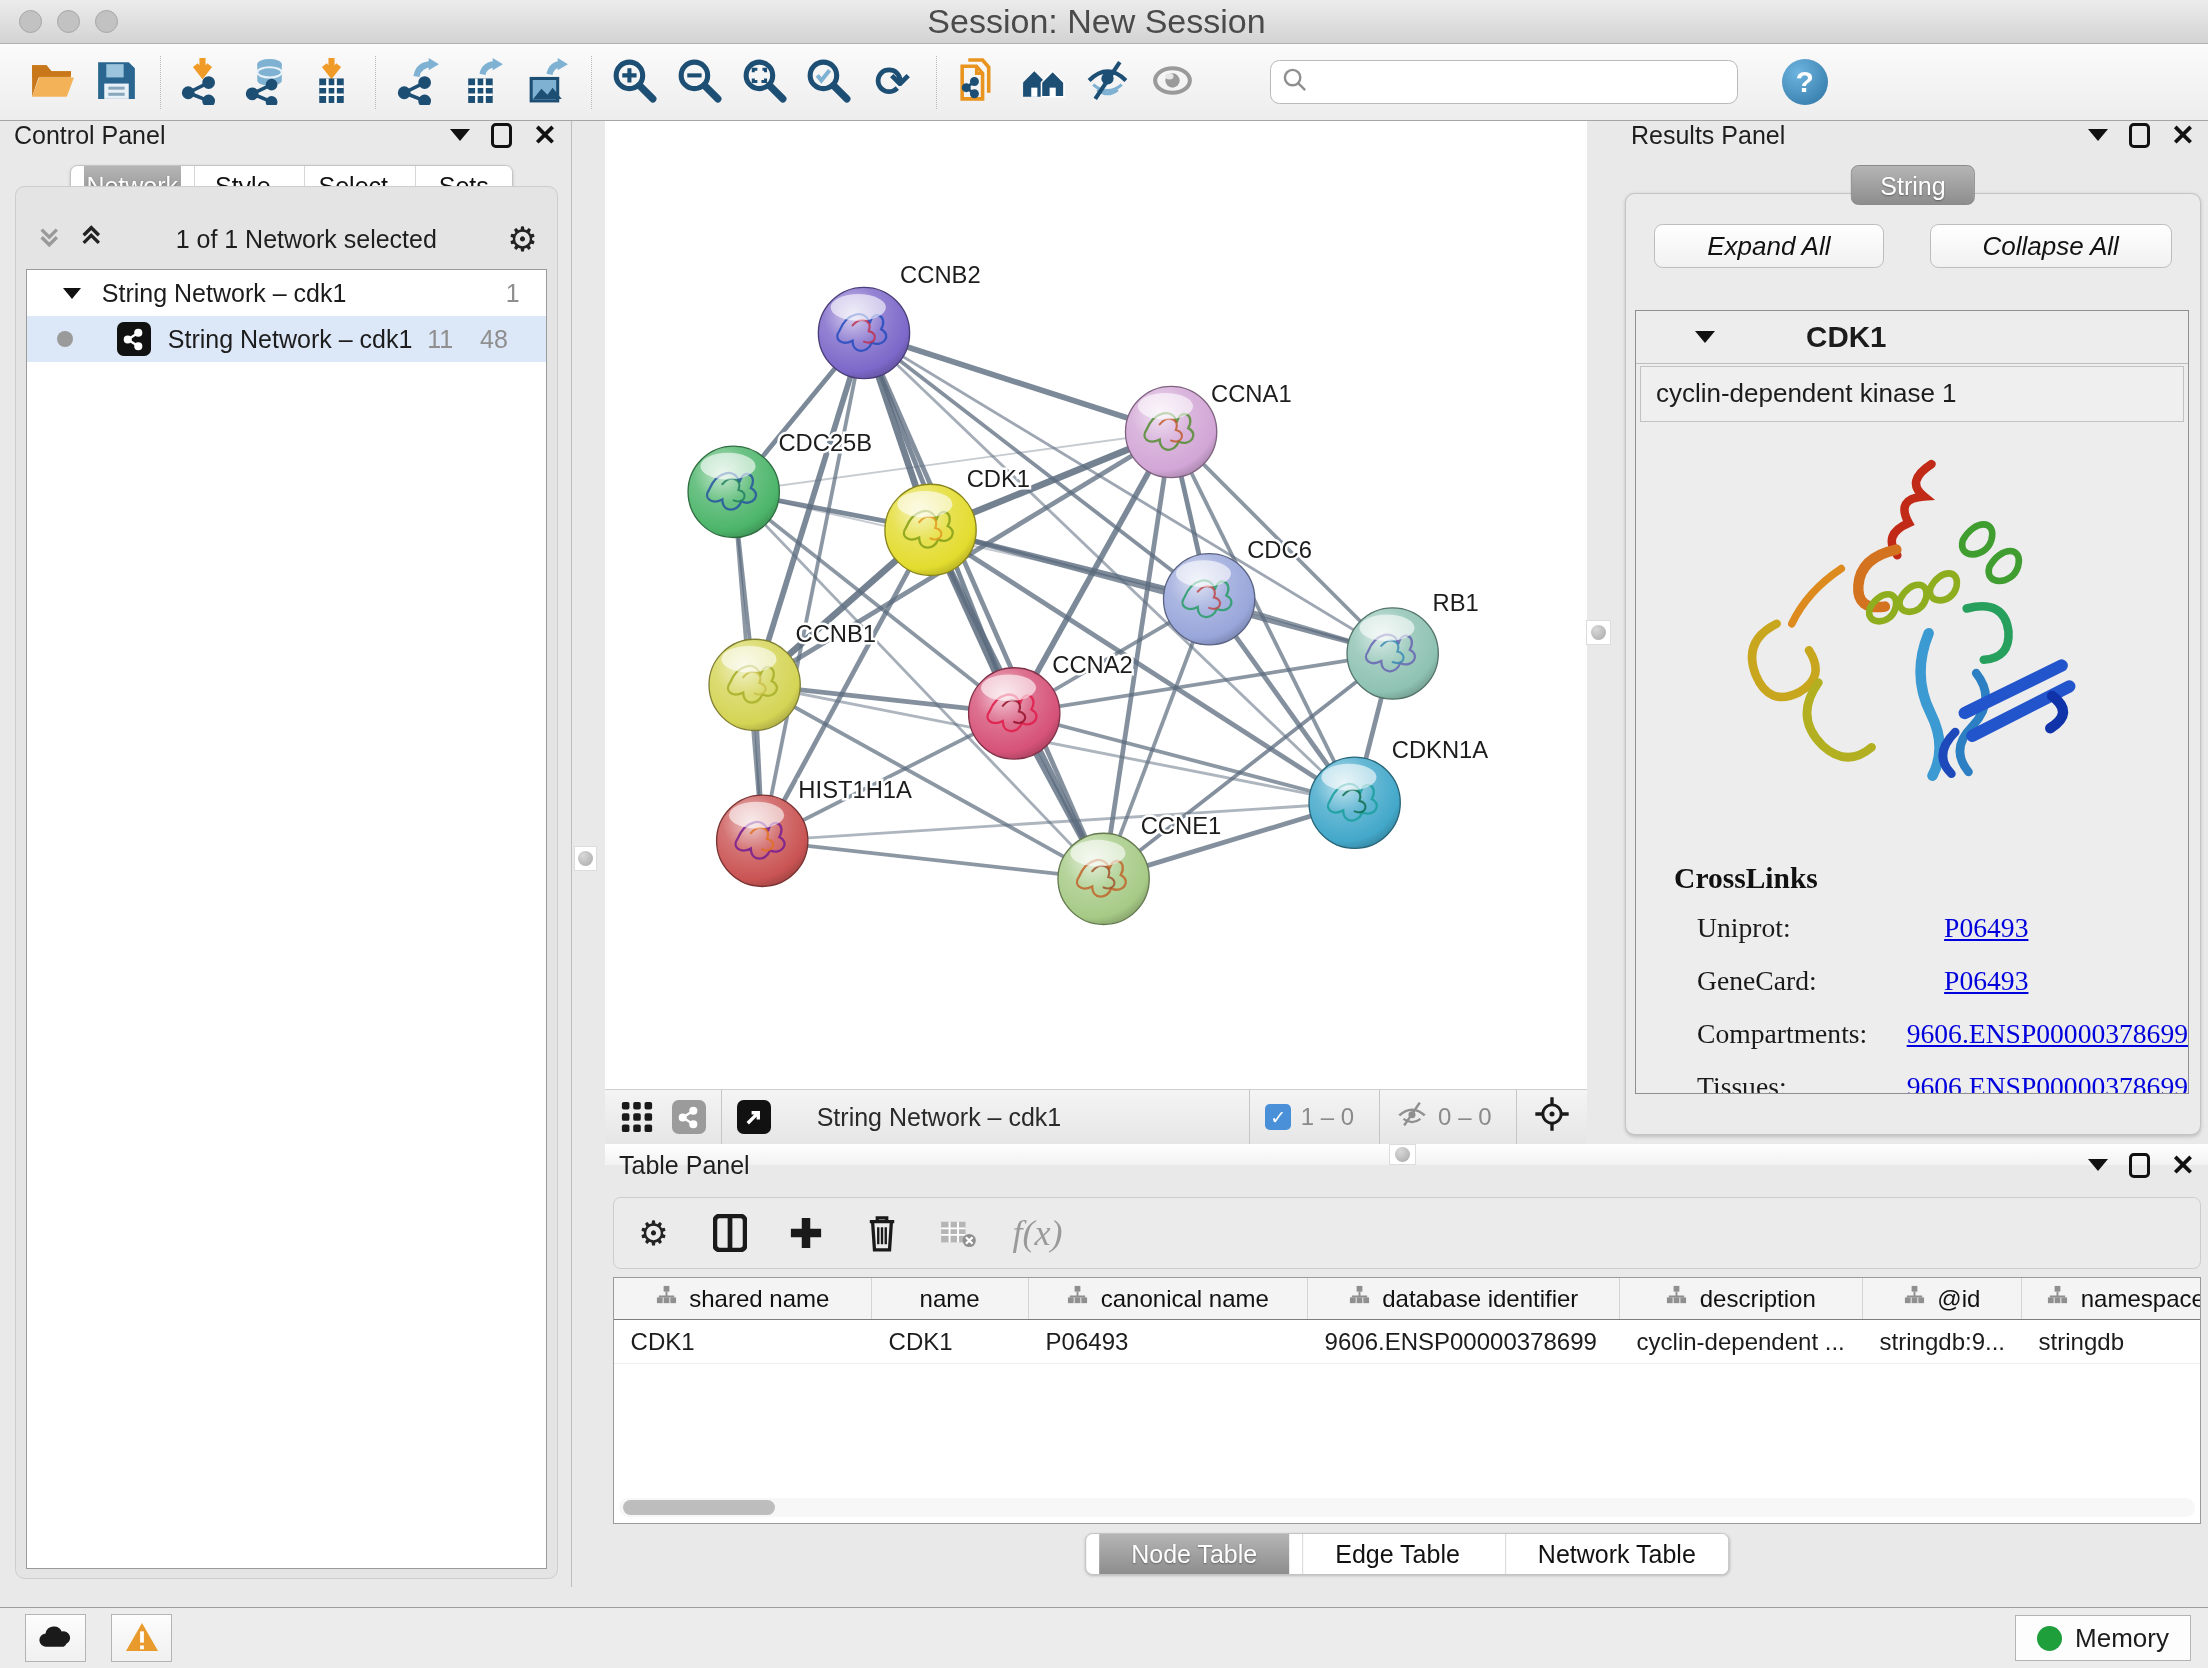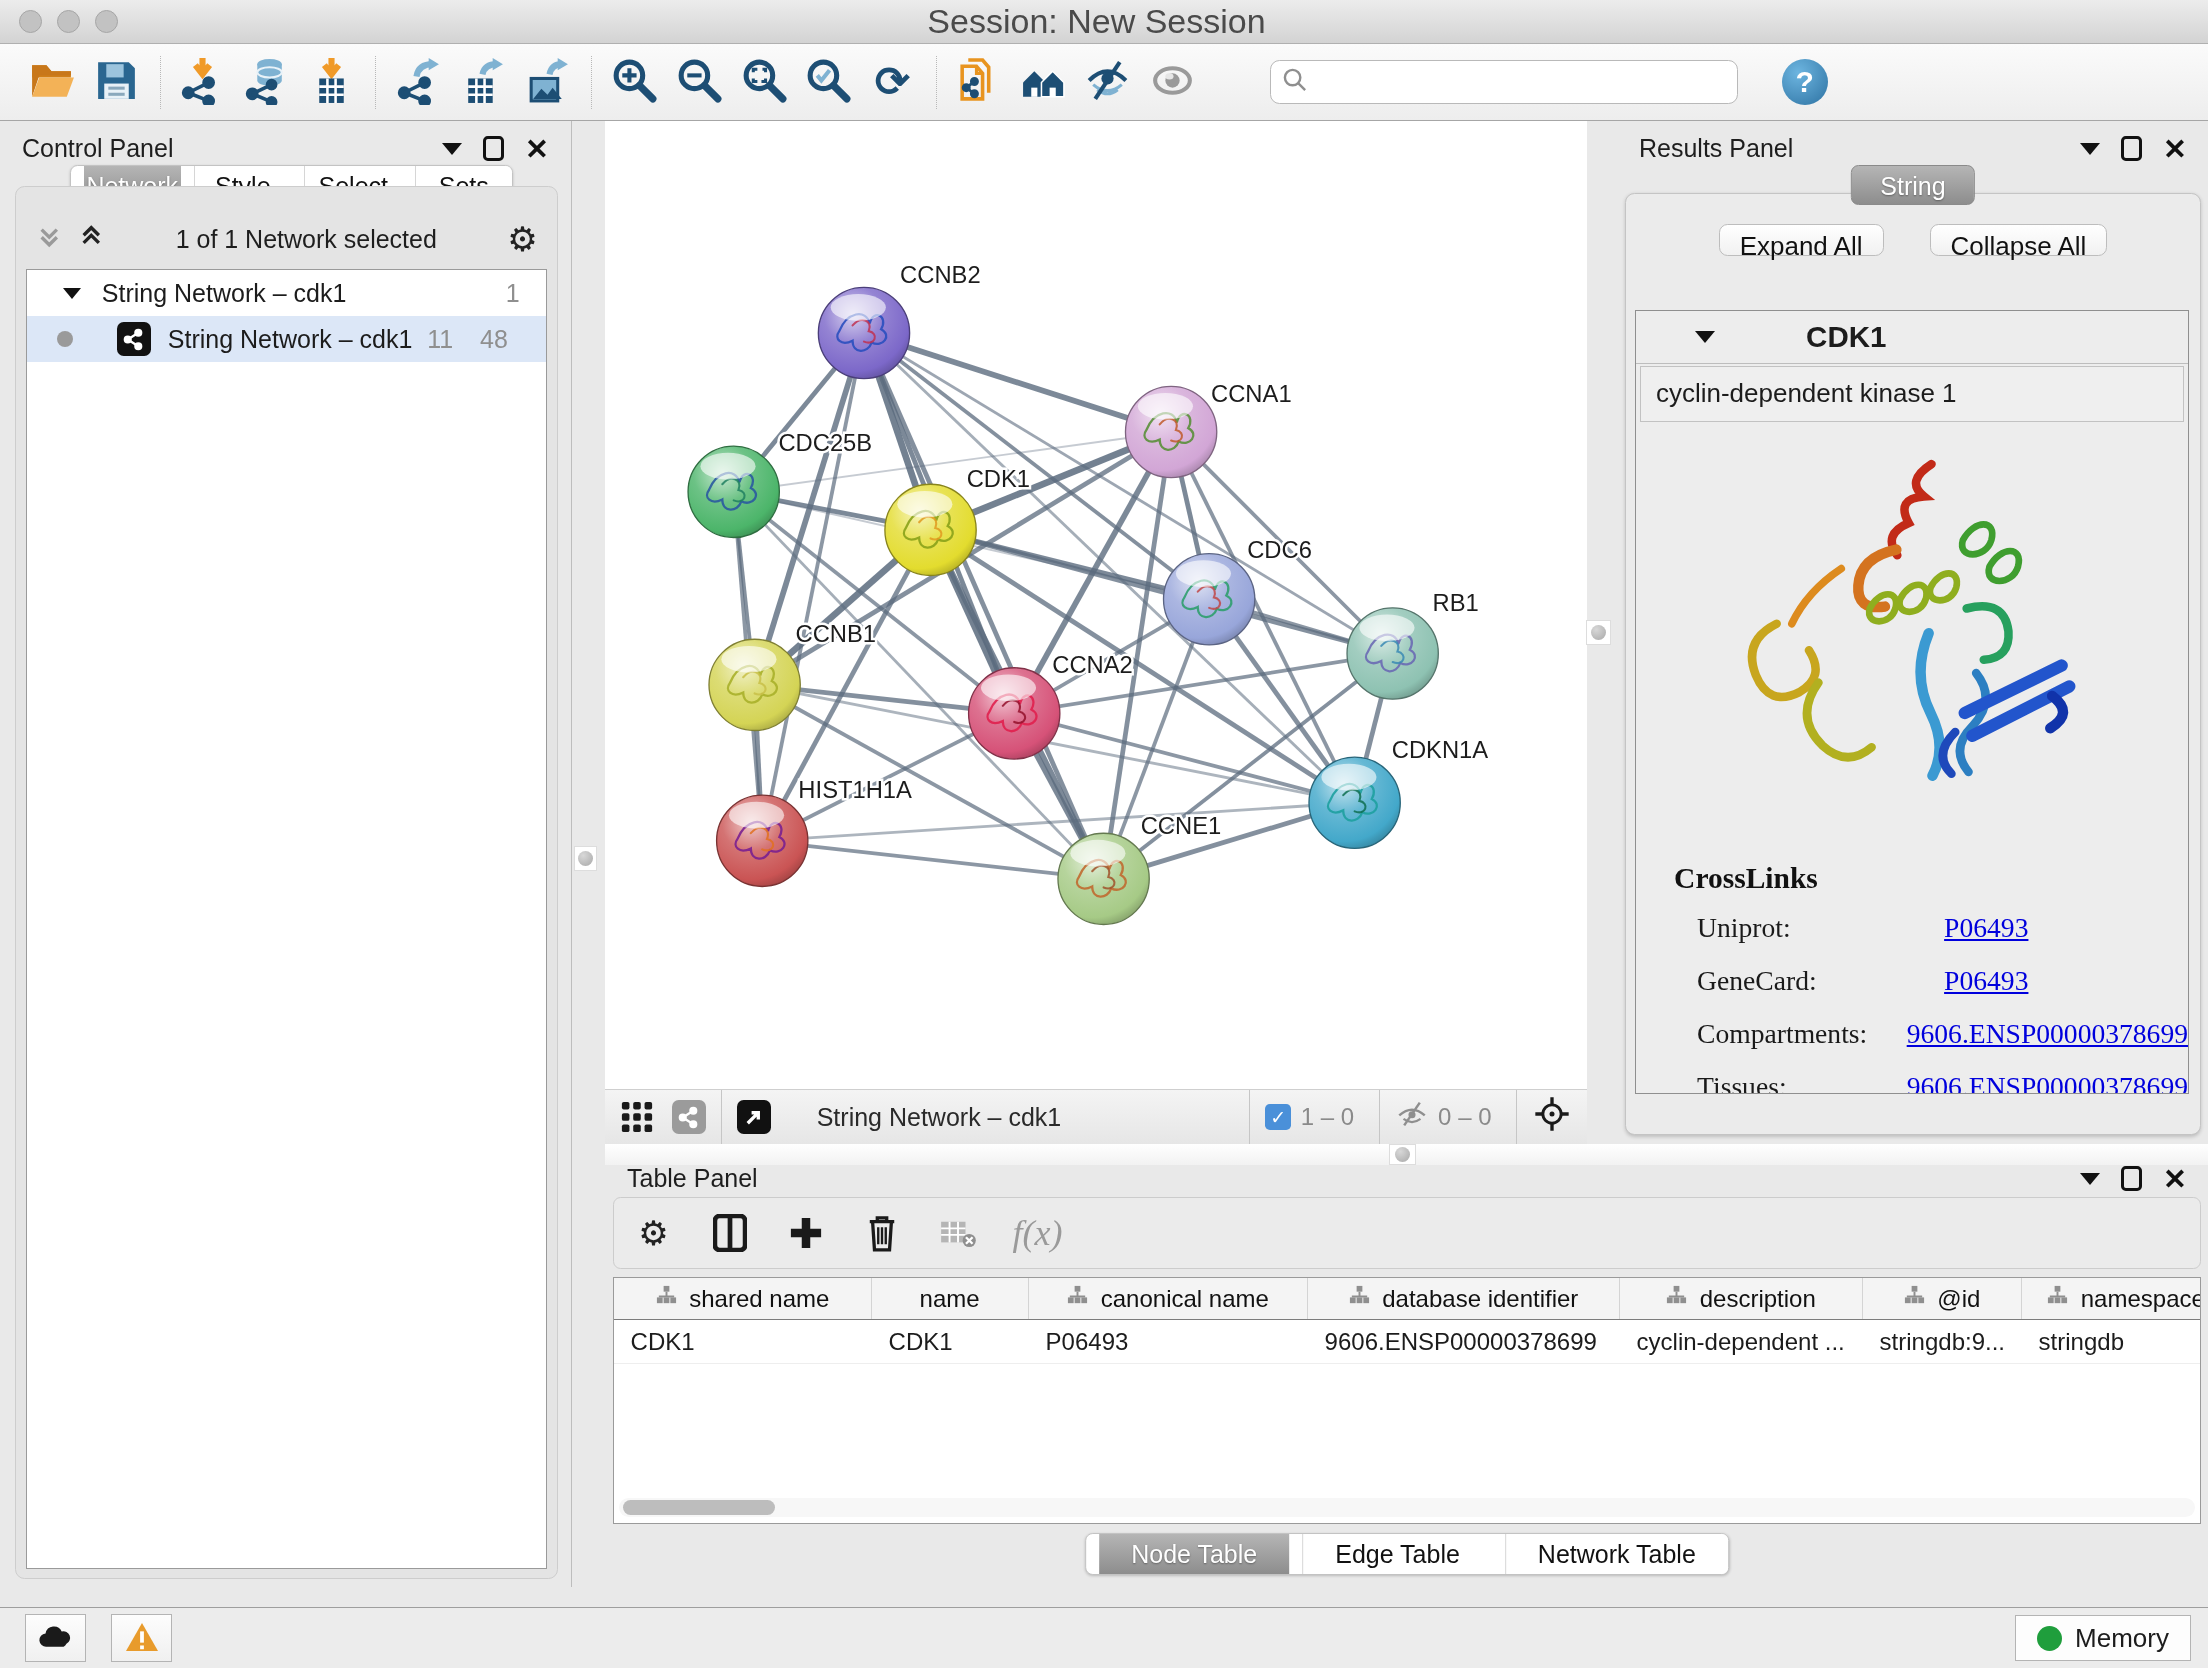--- a/index.html
+++ b/index.html
@@ -29,21 +29,21 @@
     border:1px solid #b9b9b9; border-radius:9.5px; display:flex; align-items:center;
     padding:0 11.4px; }
   .search-box input { border:none; outline:none; flex:1; font-size:23px;
     font-family:"Liberation Sans",sans-serif; background:transparent; margin-left:7.6px; }
   .help-btn { margin-left:44px; width:46px; height:46px; border-radius:50%;
     background:radial-gradient(circle at 35% 30%, #6db5e0, #2d72a2);
     color:#fff; font-size:30px; font-weight:bold; display:flex; align-items:center;
     justify-content:center; }
 
   
-  .phead { display:flex; align-items:flex-end; height:42px; padding:0 22px; }
+  .phead { display:flex; align-items:flex-start; height:42px; padding:0 14px; }
   .phead .ptitle { font-size:25px; color:#1e1e1e; }
   .pctrl { margin-left:auto; display:flex; align-items:center; gap:21px; }
   .tri-down { width:0; height:0; border-left:10.5px solid transparent;
     border-right:10.5px solid transparent; border-top:12.4px solid #111; }
   .float-sq { width:21px; height:25px; border:3.3px solid #111; border-radius:4.8px; }
   .close-x { font-size:28.5px; font-weight:bold; color:#111; line-height:1; }
 
   
   .seg { display:flex; background:#fff; border:1px solid #c3c3c3; border-radius:7.6px;
     overflow:hidden; box-shadow:0 1px 2.9px rgba(0,0,0,.2); }
@@ -101,22 +101,22 @@
   
   .results-panel { position:absolute; left:1617px; top:121px; width:592px; height:1018px; }
   .rp-tab { position:absolute; left:50%; transform:translateX(-50%); top:44px;
     height:40px; line-height:40px; padding:0 28.5px; font-size:25px; color:#fff;
     background:linear-gradient(#b5b5b5,#8d8d8d); border:1px solid #8a8a8a;
     border-radius:7.6px; text-shadow:0 1px 1.9px rgba(0,0,0,.35); z-index:2; }
   .rp-outer { position:absolute; left:7.6px; right:7.6px; top:72px; bottom:3.8px;
     background:#ebebeb; border:1px solid #c4c4c4; border-radius:9.5px;
     box-shadow:0 1.9px 3.8px rgba(0,0,0,.18); }
   .rp-buttons { display:flex; justify-content:center; gap:46px; margin-top:30px; }
-  .btn { height:32px; line-height:42px; padding:0 20px; background:linear-gradient(#ffffff,#f1f1f1);
-    border:1px solid #bdbdbd; border-radius:8.6px; font-size:26px; color:#111; }
+  .btn { height:44px; line-height:42px; padding:0 52px; background:linear-gradient(#ffffff,#f1f1f1);
+    border:1px solid #bdbdbd; border-radius:8.6px; font-size:26px; color:#111;font-style:italic; }
   .rp-section { position:absolute; left:9.5px; right:11.4px; top:116px; bottom:40px;
     background:#ededed; border:1.9px solid #8f8f8f; overflow:hidden; }
   .rp-sec-head { height:53px; display:flex; align-items:center; border-bottom:1px solid #bdbdbd; }
   .rp-sec-head .tri-down { margin-left:59px; }
   .gene-name { font-size:29.5px; font-weight:bold; margin-left:91px; }
   .gene-desc { border:1px solid #c2c2c2; background:#efefef; margin:1.9px 3.8px;
     padding:11.4px 15px; font-size:26px; }
   .protein-wrap { display:flex; justify-content:center; margin-top:25px; }
   .crosslinks { font-family:"Liberation Serif", serif; margin:32px 0 0 38px; }
   .crosslinks h3 { font-size:29.5px; margin-bottom:17px; color:#111;font-family:Liberation Serif, serif; }

